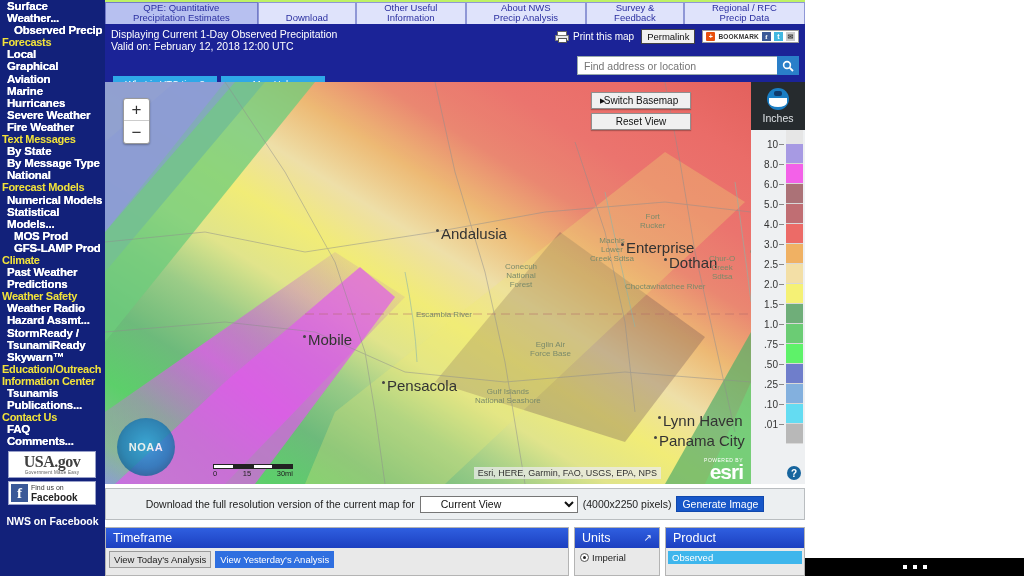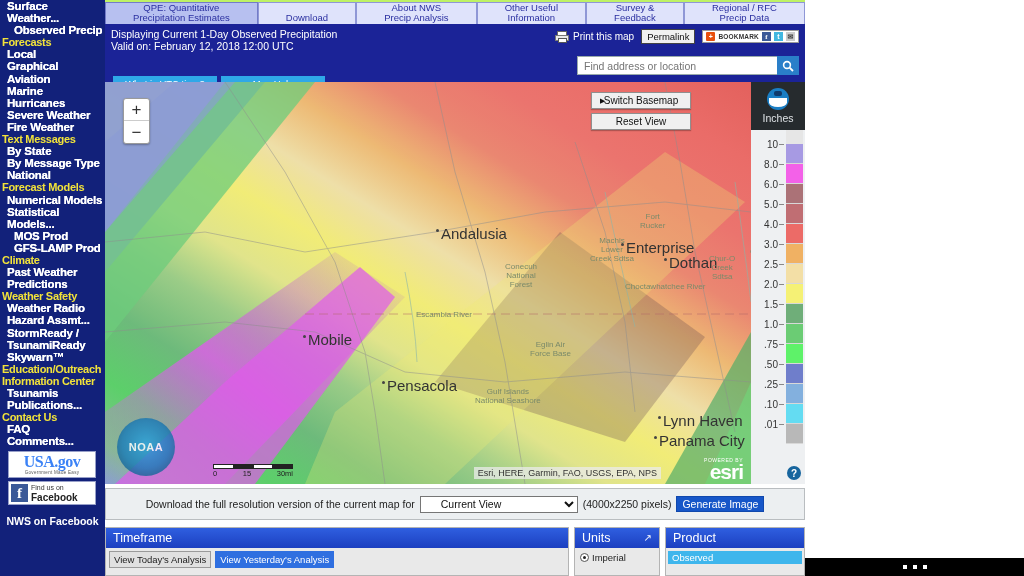--- a/index.html
+++ b/index.html
@@ -44,21 +44,21 @@
   .badge-box {
     margin: 4px 4px 0 6px;
     background: #ffffff;
     border: 1px solid #98a0c9;
     width: 88px;
     padding: 2px 0 1px 0;
     text-align: center;
   }
   .usagov {
     font-family: "Liberation Serif", serif;
-    font-size: 16px; font-weight: bold; color: #3b82f6;
+    font-size: 16px; font-weight: bold; color: #404040;
     letter-spacing: -0.5px; line-height: 16px;
   }
   .usagov-sub { font-size: 4.5px; color:#555; letter-spacing:0.3px; line-height:6px;}
   .fb-box {
     margin: 3px 4px 0 6px; background:#fff; border:1px solid #98a0c9;
     width: 88px; height: 24px; display:flex; align-items:center; gap:3px; padding-left:2px;
   }
   .fb-f {
     width: 17px; height: 18px; background:#3b5998; color:#fff;
     font-family:"Liberation Serif", serif; font-weight:bold; font-size:15px;
@@ -279,26 +279,26 @@
     <div id="tabs">
         <div class="tab active">
           <span>QPE: Quantitative</span>
           <span>Precipitation Estimates</span>
         </div>
         <div class="tab">
           <span>Download</span>
           <span></span>
         </div>
         <div class="tab">
+          <span>Other Useful</span>
+          <span>Information</span>
+        </div>
+        <div class="tab">
           <span>About NWS</span>
           <span>Precip Analysis</span>
-        </div>
-        <div class="tab">
-          <span>Other Useful</span>
-          <span>Information</span>
         </div>
         <div class="tab">
           <span>Survey &amp;</span>
           <span>Feedback</span>
         </div>
         <div class="tab">
           <span>Regional / RFC</span>
           <span>Precip Data</span>
         </div>
       </div>

